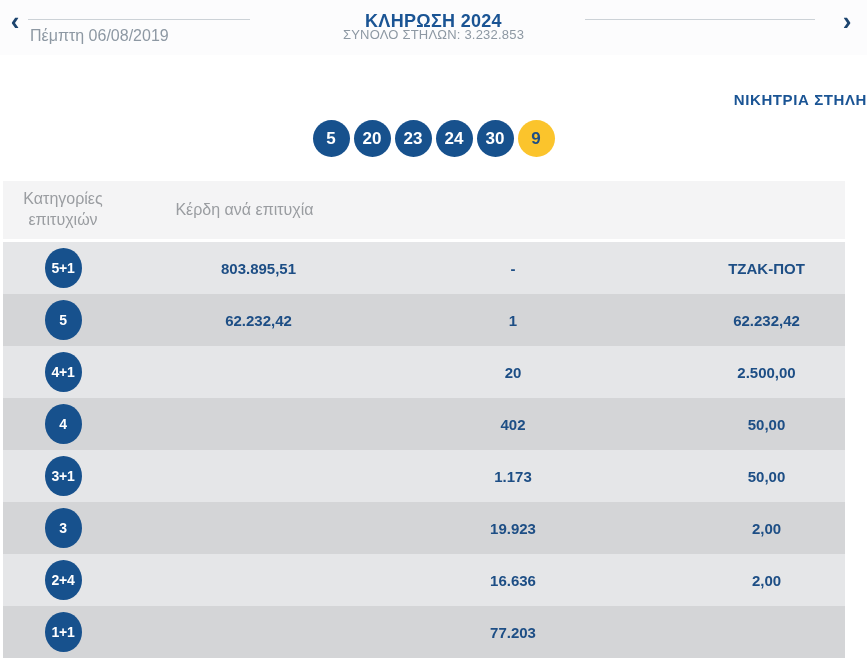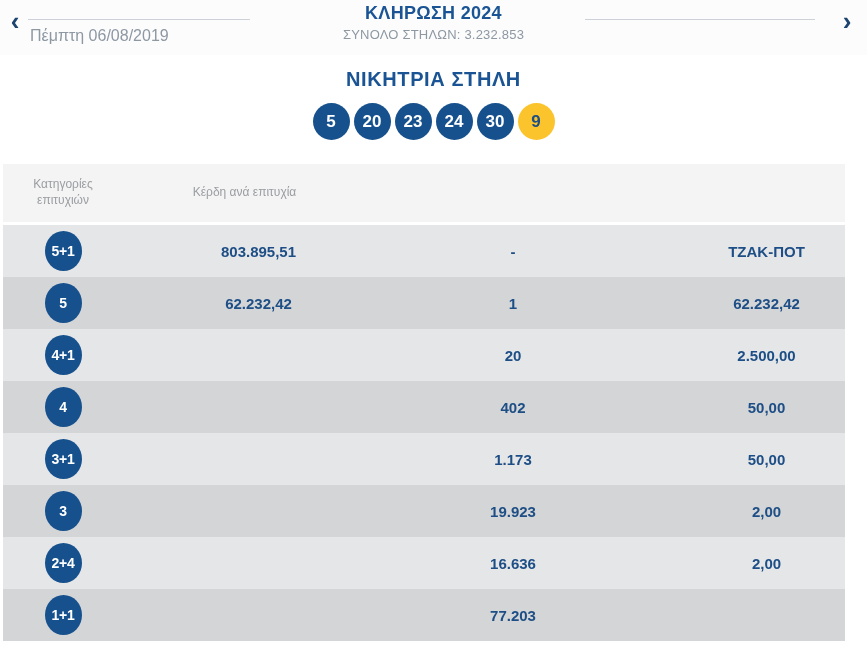--- a/index.html
+++ b/index.html
@@ -19,39 +19,39 @@
 
   
   .top-nav{position:relative;height:55px;background:#fcfcfd;}
   .nav-arrow{position:absolute;top:8px;width:24px;height:26px;border:none;background:transparent;
     color:#1d456f;font-size:26px;font-weight:bold;line-height:24px;cursor:pointer;padding:0;}
   .nav-arrow.prev{left:3px;}
   .nav-arrow.next{right:8px;}
   .nav-line{position:absolute;top:19px;height:1px;background:var(--line);}
   .nav-line.left{left:28px;width:222px;}
   .nav-line.right{left:585px;width:230px;}
-  .draw-title{position:absolute;top:3px;left:0;right:0;text-align:center;
+  .draw-title{position:absolute;top:11px;left:0;right:0;text-align:center;
     color:#1a5494;font-size:18px;font-weight:bold;letter-spacing:.3px;}
   .draw-total{position:absolute;top:27px;left:0;right:0;text-align:center;
     color:var(--gray-text);font-size:13px;letter-spacing:.2px;}
   .draw-date{position:absolute;top:27px;left:30px;color:var(--gray-text);font-size:16px;}
 
   
-  .winning-heading{margin-top:13px;text-align:center;color:#1a5494;
-    font-size:20px;font-weight:bold;letter-spacing:.6px;}
+  .winning-heading{margin-top:36px;text-align:right;color:#1a5494;
+    font-size:15px;font-weight:bold;letter-spacing:.6px;}
   .balls{margin-top:12px;display:flex;justify-content:center;gap:4px;height:37px;}
   .ball{width:37px;height:37px;border-radius:50%;background:var(--navy);color:#fff;
     display:flex;align-items:center;justify-content:center;font-size:17px;font-weight:bold;}
   .ball--bonus{background:var(--yellow);color:var(--text-navy);}
 
   
   .results-table{margin:24px 0 0 3px;width:842px;}
   .t-head,.t-row{display:grid;grid-template-columns:120px 243px 238px 241px;align-items:center;}
   .t-head{height:58px;background:var(--header-bg);color:var(--header-text);
-    font-size:12px;margin-bottom:3px;}
+    font-size:16px;margin-bottom:3px;}
   .t-head .cell{font-weight:normal;line-height:1.3;}
   .cell{text-align:center;}
   .t-row{height:52px;font-size:15px;font-weight:bold;color:var(--text-navy);gap:14px;}
   .t-row:nth-child(odd){background:var(--row-light);}
   .t-row:nth-child(even){background:var(--row-dark);}
   .badge{display:inline-flex;align-items:center;justify-content:center;
     width:37px;height:40px;border-radius:50%;background:var(--navy);
     color:#fff;font-size:14px;font-weight:bold;letter-spacing:-.3px;}
   .cat-cell{display:flex;justify-content:center;}
   .col-head-first{max-width:96px;margin:0 auto;}

